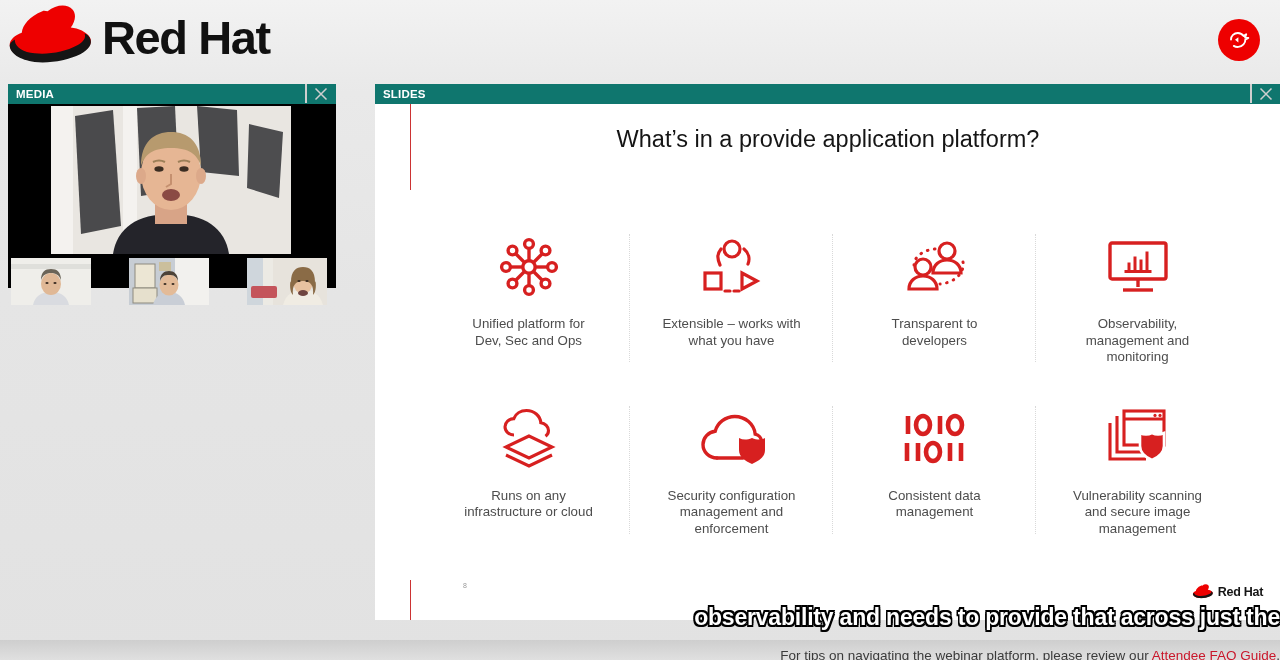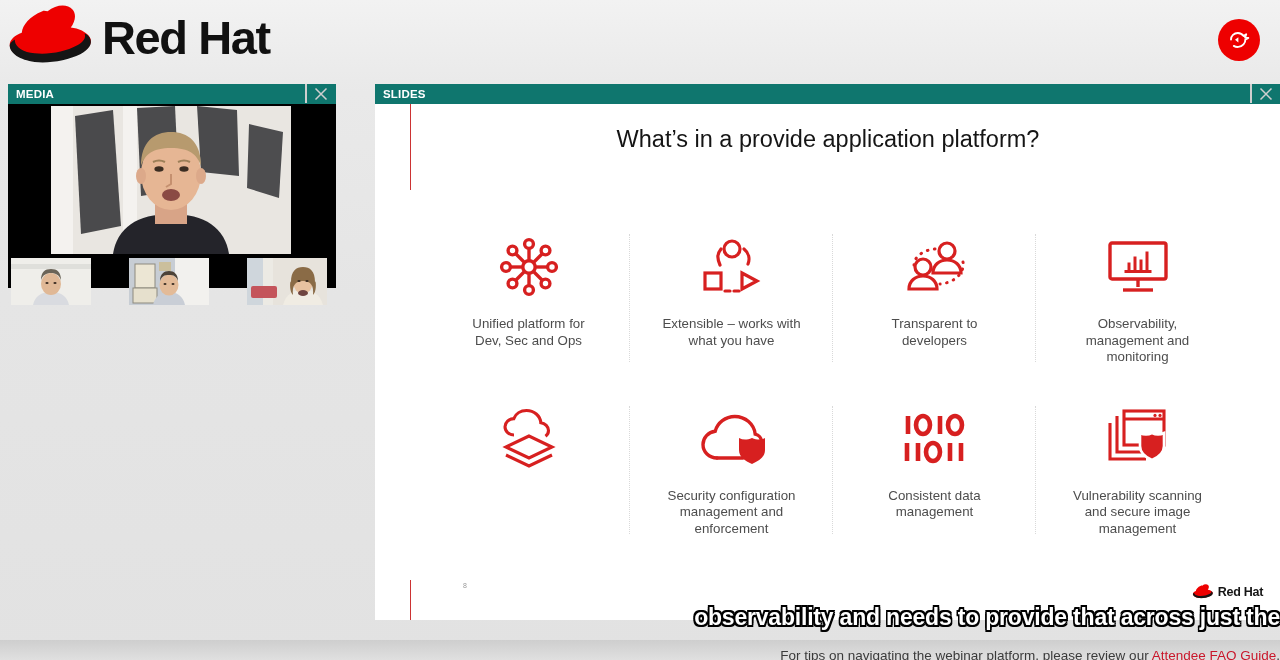--- a/index.html
+++ b/index.html
@@ -359,20 +359,21 @@
       <div class="cell">
         <div class="glyph">
           <svg width="62" height="62" viewBox="0 0 62 62">
             <g fill="none" stroke="#d72020" stroke-width="3.1">
               <path d="M16 27c-5 0-9-3.6-9-8.2 0-4.5 3.9-8.2 8.8-8.2C17.6 5.8 22.6 2.5 28.5 2.5c7.6 0 13.8 5.4 14.3 12.2 4.3.5 7.7 3.9 7.7 7.9 0 2.3-1.2 4.4-3 5.7"></path>
               <path d="M31 28 8 39l23 11 23-11z"></path>
               <path d="M8 47l23 11 23-11"></path>
             </g>
           </svg>
         </div>
+        <div class="caption">Runs on any<br>infrastructure or cloud</div>
       </div>
 
       <div class="cell">
         <div class="glyph">
           <svg width="70" height="54" viewBox="0 0 70 54">
             <path d="M20 46c-8 0-14-6-14-13.5C6 25.6 11.3 20 18.2 19.2 20.5 10.8 28.4 4.5 37.8 4.5c10.6 0 19.3 7.7 20.4 17.6 3.6.9 6.3 3.8 6.3 7.3" fill="none" stroke="#d72020" stroke-width="3.4" stroke-linecap="round"></path>
             <path d="M20 46h26" fill="none" stroke="#d72020" stroke-width="3.4" stroke-linecap="round"></path>
             <path d="M55 26c5 2 9 2 13 0v12c0 7-6 11-13 14-7-3-13-7-13-14V26c4 2 8 2 13 0z" fill="#d72020"></path>
           </svg>
         </div>

